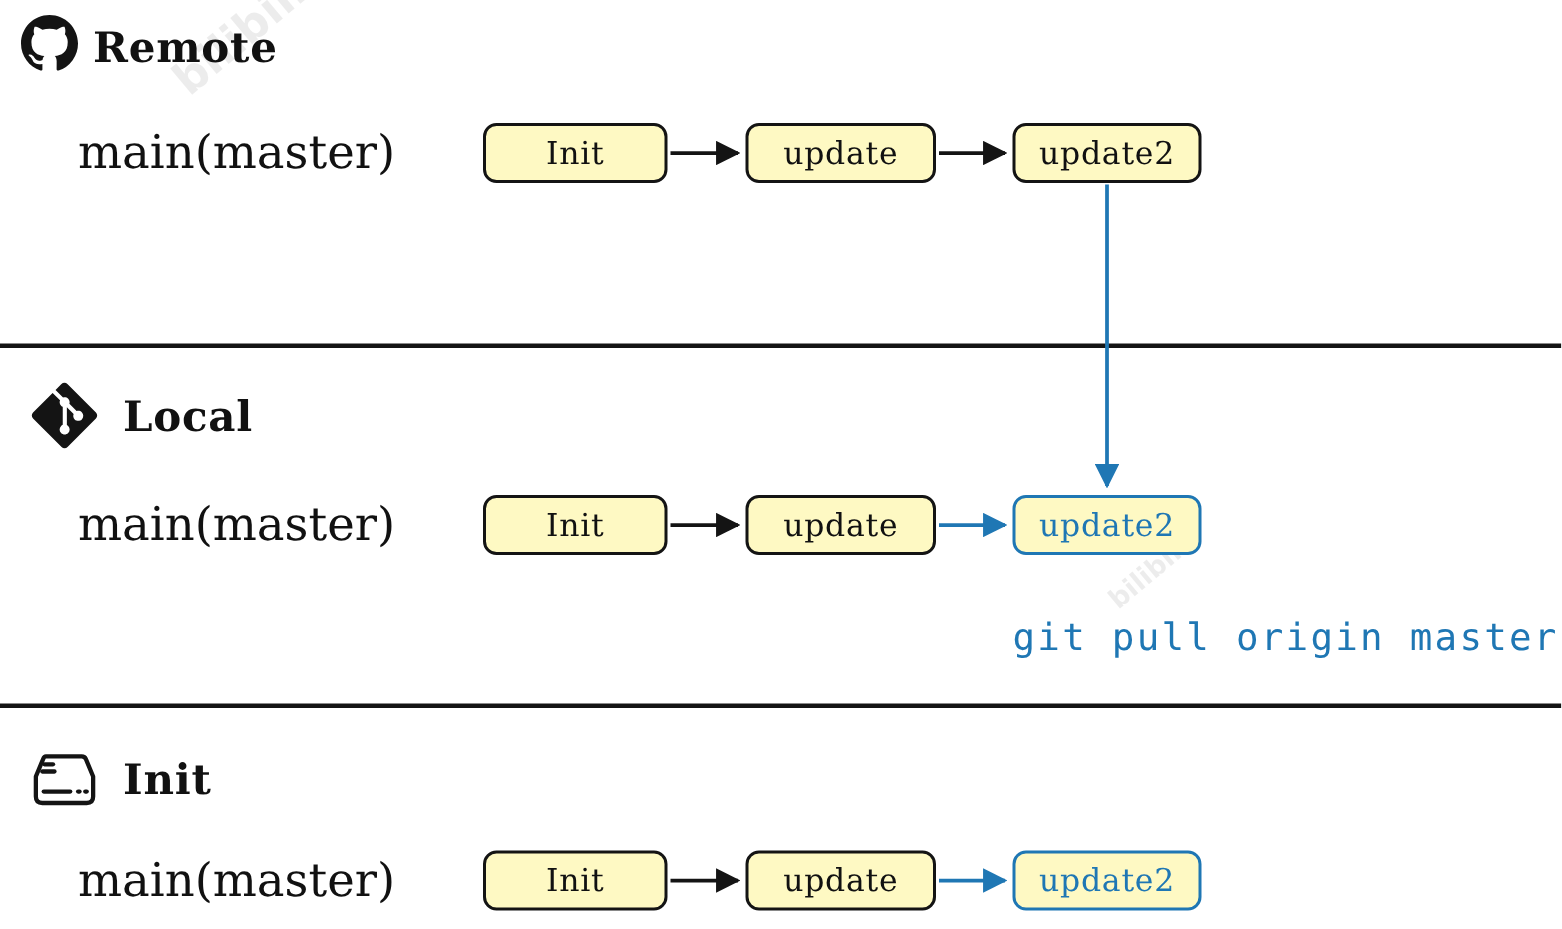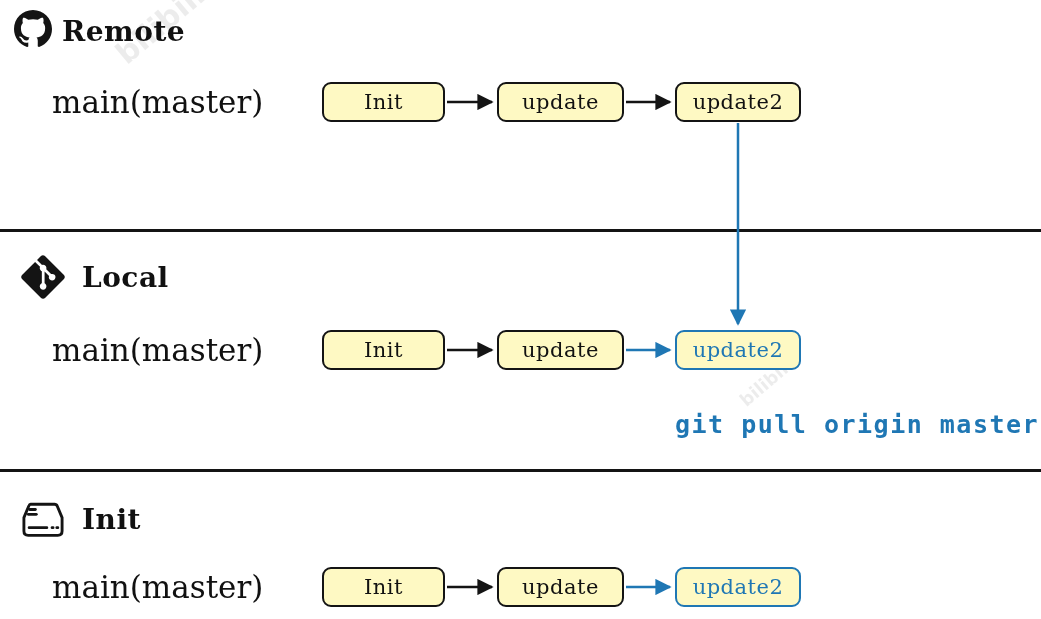--- a/index.html
+++ b/index.html
@@ -12,21 +12,21 @@
   .branch{position:absolute;font-size:31px;font-weight:400;height:40px;line-height:40px;white-space:nowrap;}
   .node{
     position:absolute;height:40px;box-sizing:border-box;background:#fef9c3;
     border:2.5px solid #141414;border-radius:9px;
     display:flex;align-items:center;justify-content:center;
     font-size:21px;font-weight:400;letter-spacing:.5px;
   }
   .node.blue{border-color:#1f77b4;color:#1f77b4;}
   .divider{position:absolute;left:0;width:1041px;height:3px;background:#141414;}
   .cmd{
-    position:absolute;font-family:"DejaVu Sans Mono",monospace;font-weight:700;
+    position:absolute;font-family:"DejaVu Sans Mono",monospace;font-weight:400;
     font-size:25px;color:#1f77b4;letter-spacing:1.5px;white-space:nowrap;
   }
   .wm{
     position:absolute;font-weight:700;color:#000;opacity:.07;
     pointer-events:none;white-space:nowrap;font-family:"DejaVu Sans",sans-serif;
   }
   .wm1{left:120px;top:40px;font-size:30px;transform:rotate(-40deg);transform-origin:left center;}
   .wm2{left:742px;top:392px;font-size:18px;transform:rotate(-40deg);transform-origin:left center;}
   svg.arrows{position:absolute;left:0;top:0;pointer-events:none;}
 </style>

